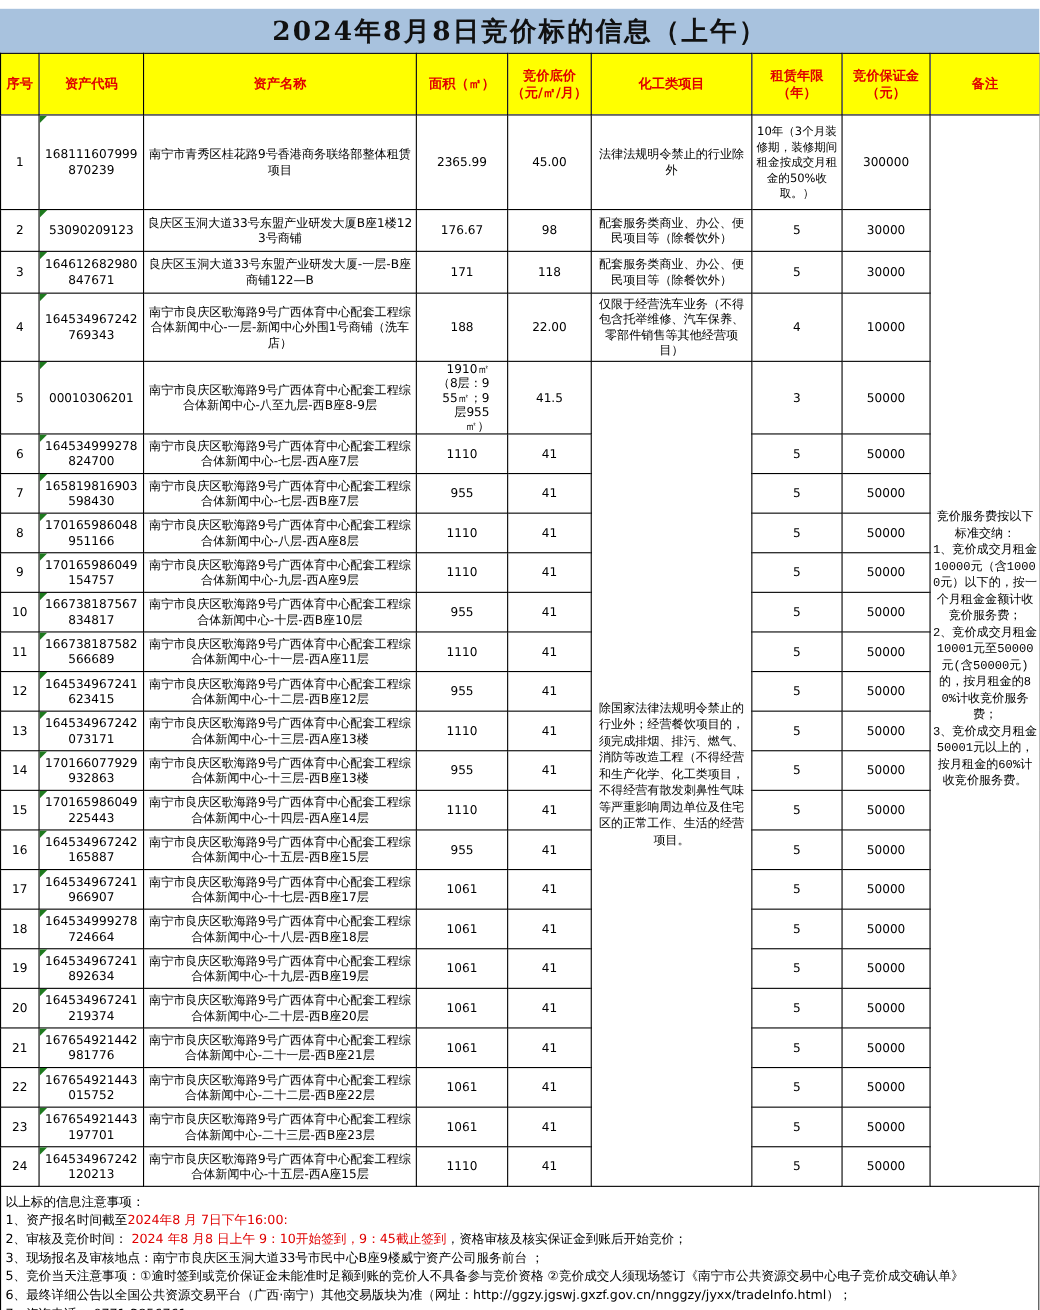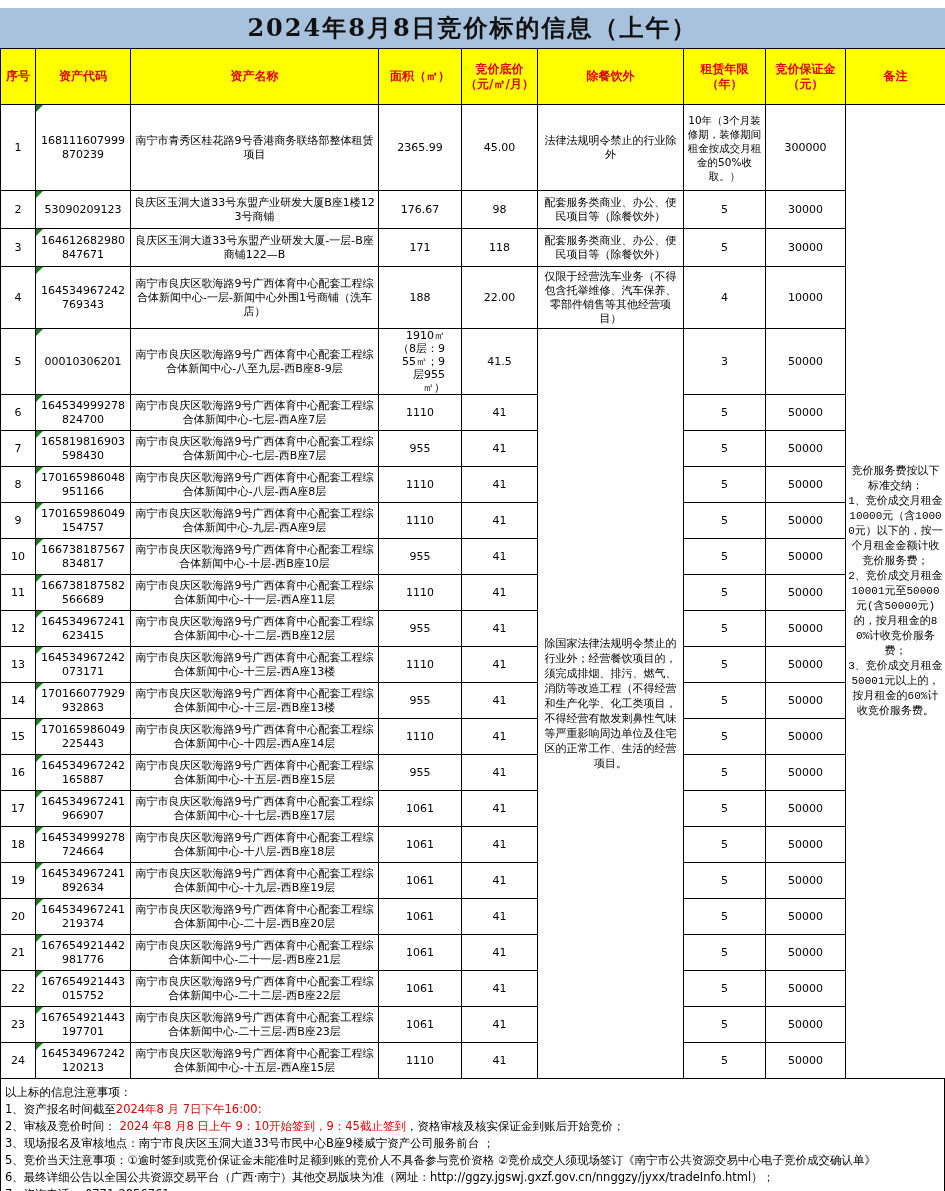--- a/index.html
+++ b/index.html
@@ -44,21 +44,21 @@
         <col style="width:100px">
     </colgroup>
     <thead>
       <tr style="height:56px">
         <th>序号</th>
         <th>资产代码</th>
         <th>资产名称</th>
         <th>面积（㎡）</th>
         <th>竞价底价
 （元/㎡/月）</th>
-        <th>除餐饮外</th>
+        <th>化工类项目</th>
         <th>租赁年限
 （年）</th>
         <th>竞价保证金
 （元）</th>
         <th>备注</th>
       </tr>
     </thead>
     <tbody id="tbody">
         <tr style="height: 86px;">
           <td>1</td>

